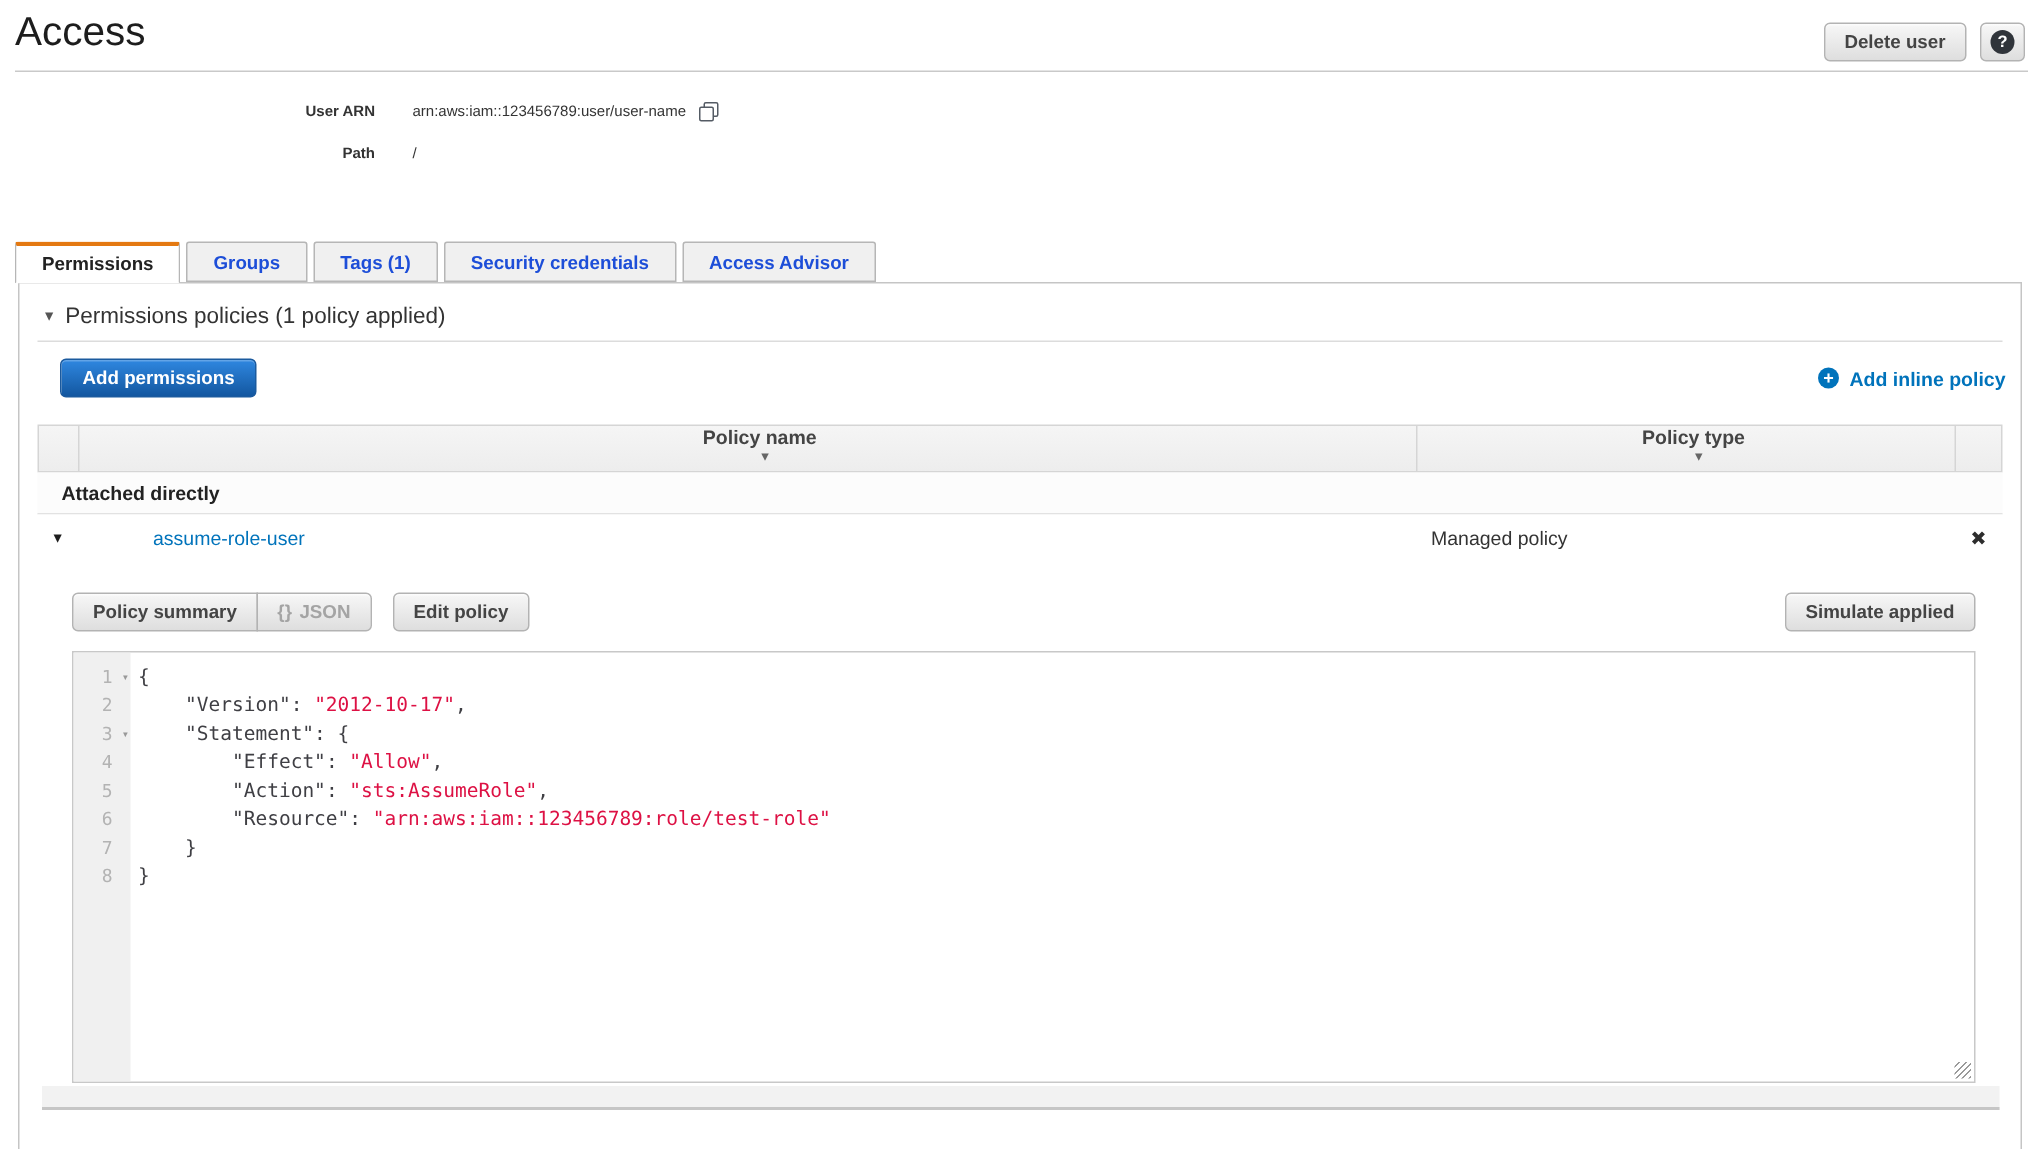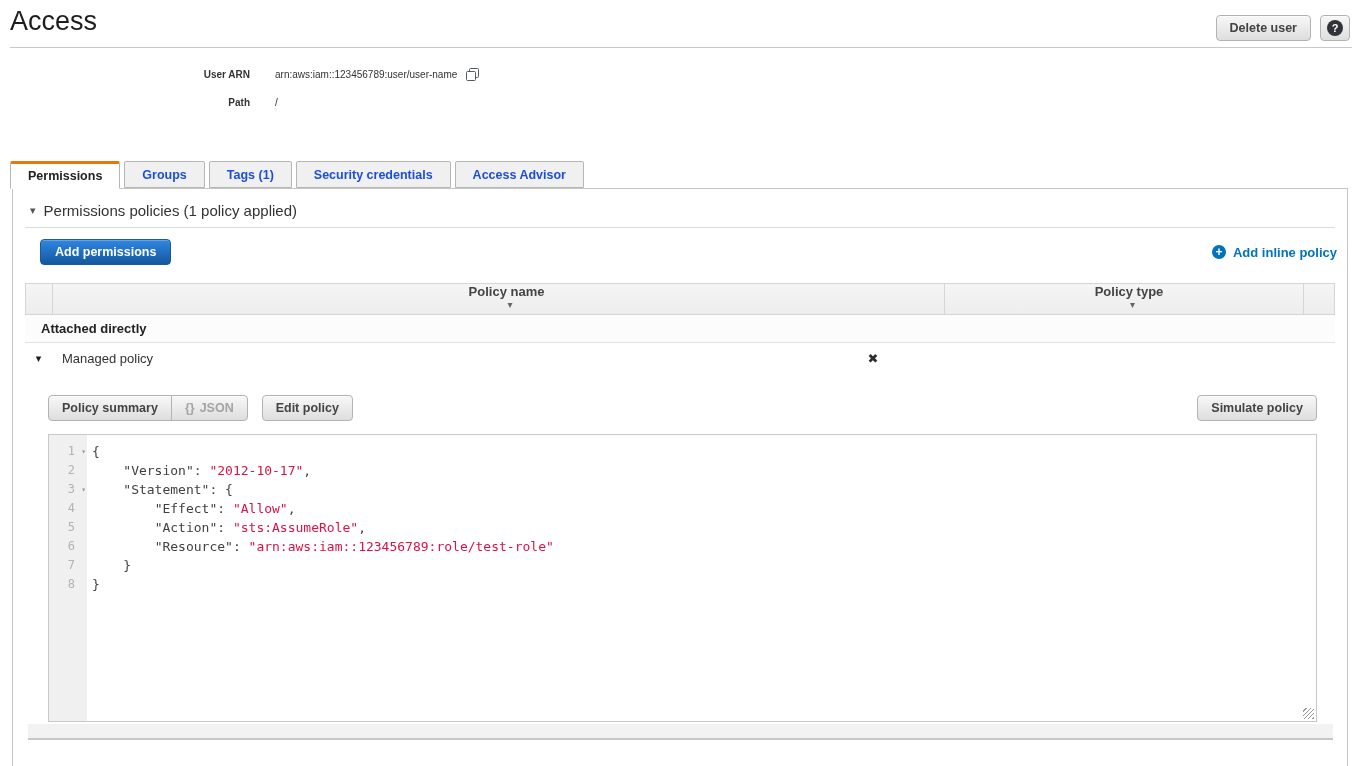--- a/index.html
+++ b/index.html
@@ -191,38 +191,41 @@
         </div>
         <div class="th th-del"></div>
       </div>
 
       <div class="group-row">Attached directly</div>
 
       <div class="policy-row">
         <div class="cell-expander">
           <span class="expander-caret">▾</span>
         </div>
+        <div class="cell-name">
+          <a class="policy-link">assume-role-user</a>
+        </div>
         <div class="cell-type">Managed policy</div>
         <div class="cell-del">
           <span class="delete-x">✖</span>
         </div>
       </div>
 
       <div class="expanded">
         <div class="view-row">
           <div class="seg-group">
             <button class="btn-gray seg-btn">Policy summary</button>
             <button class="btn-gray seg-btn-r seg-disabled">
               <span class="json-glyph">{}</span>
               <span>JSON</span>
             </button>
           </div>
           <button class="btn-gray edit-btn">Edit policy</button>
           <div class="spacer"></div>
-          <button class="btn-gray">Simulate policy</button>
+          <button class="btn-gray">Simulate applied</button>
         </div>
 
         <div class="editor">
           <div class="gutter">
               <div class="gline">1<span class="fold">▾</span></div>
               <div class="gline">2</div>
               <div class="gline">3<span class="fold">▾</span></div>
               <div class="gline">4</div>
               <div class="gline">5</div>
               <div class="gline">6</div>

